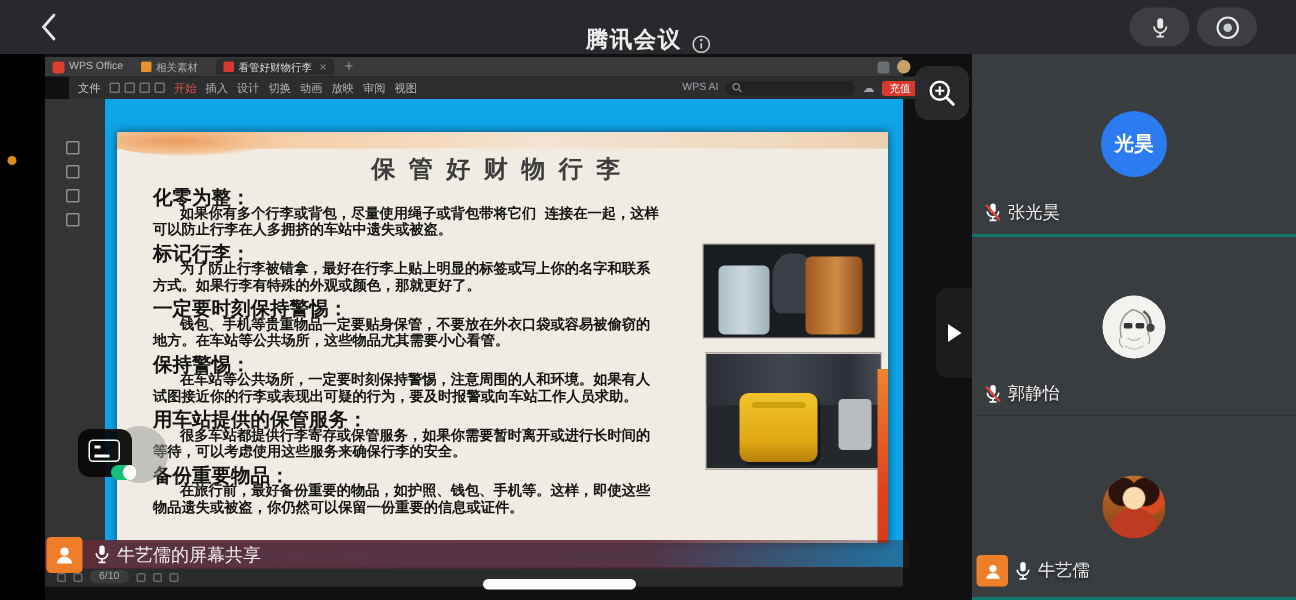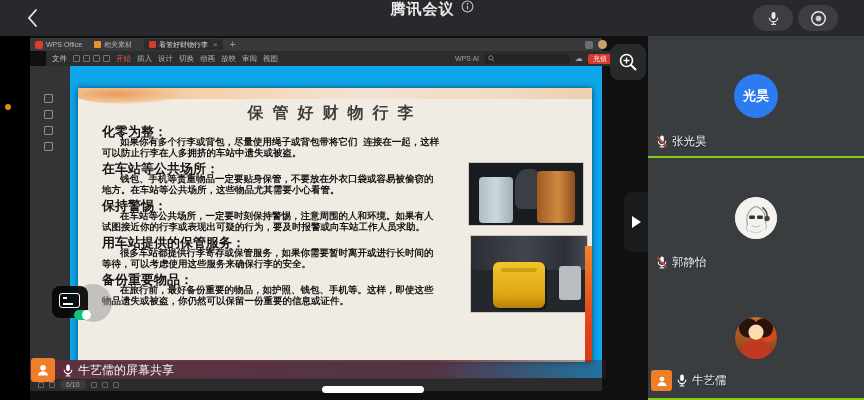--- a/index.html
+++ b/index.html
@@ -3,21 +3,21 @@
 <meta charset="utf-8">
 <style>
   * { margin:0; padding:0; box-sizing:border-box; }
   html,body { background:#000; }
   body { font-family:"Liberation Sans","DejaVu Sans",sans-serif; }
   .screen { position:relative; width:864px; height:400px; background:#000; overflow:hidden; margin:0 auto; }
 
   
   .topbar { position:absolute; left:0; top:0; width:864px; height:36px; background:#27292c; display:flex; align-items:center; }
   .back-btn { position:absolute; left:22px; top:8px; width:20px; height:20px; display:flex; align-items:center; justify-content:center; cursor:pointer; }
-  .title-wrap { position:absolute; left:0; right:0; top:0; height:36px; display:flex; align-items:flex-start; justify-content:center; gap:6px; }
+  .title-wrap { position:absolute; left:0; right:0; top:0; height:36px; display:flex; align-items:flex-end; justify-content:center; gap:6px; }
   .app-title { color:#ececec; font-size:15px; font-weight:bold; letter-spacing:1px; }
   .top-controls { position:absolute; right:26px; top:5px; display:flex; gap:5px; }
   .top-ctl { width:40px; height:26px; border-radius:13px; background:#3c3e41; display:flex; align-items:center; justify-content:center; cursor:pointer; }
 
   
   .notif-dot { position:absolute; left:5px; top:104px; width:6px; height:6px; border-radius:50%; background:#e08a1e; }
 
   
   .share { position:absolute; left:30px; top:36px; width:618px; height:364px; background:#101010; }
   .wps-tabbar { position:absolute; left:30px; top:38px; width:572px; height:13px; background:#37393b; display:flex; align-items:center; padding:0 5px; gap:7px; }
@@ -101,21 +101,21 @@
 
   
   .zoom-btn { position:absolute; left:610px; top:44px; width:36px; height:36px; border-radius:9px; background:rgba(42,43,45,.96); display:flex; align-items:center; justify-content:center; cursor:pointer; }
 
   
   .collapse-tab { position:absolute; left:624px; top:192px; width:24px; height:60px; background:#1b1c1e; border-radius:8px 0 0 8px; display:flex; align-items:center; justify-content:center; cursor:pointer; }
   .collapse-arrow { width:0; height:0; border-left:9px solid #fff; border-top:6px solid transparent; border-bottom:6px solid transparent; }
 
   
   .sidebar { position:absolute; left:648px; top:36px; width:216px; height:364px; display:flex; flex-direction:column; background:#141517; }
-  .tile { position:relative; background:#3a3d40; border-bottom:2px solid #84cc16; display:flex; align-items:center; justify-content:center; cursor:pointer; }
+  .tile { position:relative; background:#3a3d40; border-bottom:2px solid #0f766e; display:flex; align-items:center; justify-content:center; cursor:pointer; }
   .tile1 { height:122px; }
   .tile2 { height:123px; }
   .tile3 { height:119px; border-bottom:none; }
   .avatar-blue { width:44px; height:44px; border-radius:50%; background:#2d7bf0; display:flex; align-items:center; justify-content:center; color:#fff; font-size:13px; font-weight:bold; }
   .avatar-girl { width:42px; height:42px; border-radius:50%;
     background:
       radial-gradient(circle at 50% 36%, #f9dcb0 0 7px, rgba(0,0,0,0) 8px),
       radial-gradient(circle at 32% 26%, #2b120a 0 9px, rgba(0,0,0,0) 10px),
       radial-gradient(circle at 68% 26%, #2b120a 0 9px, rgba(0,0,0,0) 10px),
       radial-gradient(circle at 50% 88%, #c03a22 0 15px, rgba(0,0,0,0) 16px),
@@ -230,21 +230,25 @@
       <div class="slide-band"></div>
       <div class="slide-blob"></div>
       <div class="slide-title">保管好财物行李</div>
 
       <div class="slide-text">
         <div class="sec">
           <div class="sec-h">化零为整：</div>
           <div class="sec-b">如果你有多个行李或背包，尽量使用绳子或背包带将它们 连接在一起，这样可以防止行李在人多拥挤的车站中遗失或被盗。</div>
         </div>
         <div class="sec">
-          <div class="sec-h">在车站等公共场所：</div>
+          <div class="sec-h">标记行李：</div>
+          <div class="sec-b">为了防止行李被错拿，最好在行李上贴上明显的标签或写上你的名字和联系方式。如果行李有特殊的外观或颜色，那就更好了。</div>
+        </div>
+        <div class="sec">
+          <div class="sec-h">一定要时刻保持警惕：</div>
           <div class="sec-b">钱包、手机等贵重物品一定要贴身保管，不要放在外衣口袋或容易被偷窃的地方。在车站等公共场所，这些物品尤其需要小心看管。</div>
         </div>
         <div class="sec">
           <div class="sec-h">保持警惕：</div>
           <div class="sec-b">在车站等公共场所，一定要时刻保持警惕，注意周围的人和环境。如果有人试图接近你的行李或表现出可疑的行为，要及时报警或向车站工作人员求助。</div>
         </div>
         <div class="sec">
           <div class="sec-h">用车站提供的保管服务：</div>
           <div class="sec-b">很多车站都提供行李寄存或保管服务，如果你需要暂时离开或进行长时间的等待，可以考虑使用这些服务来确保行李的安全。</div>
         </div>

